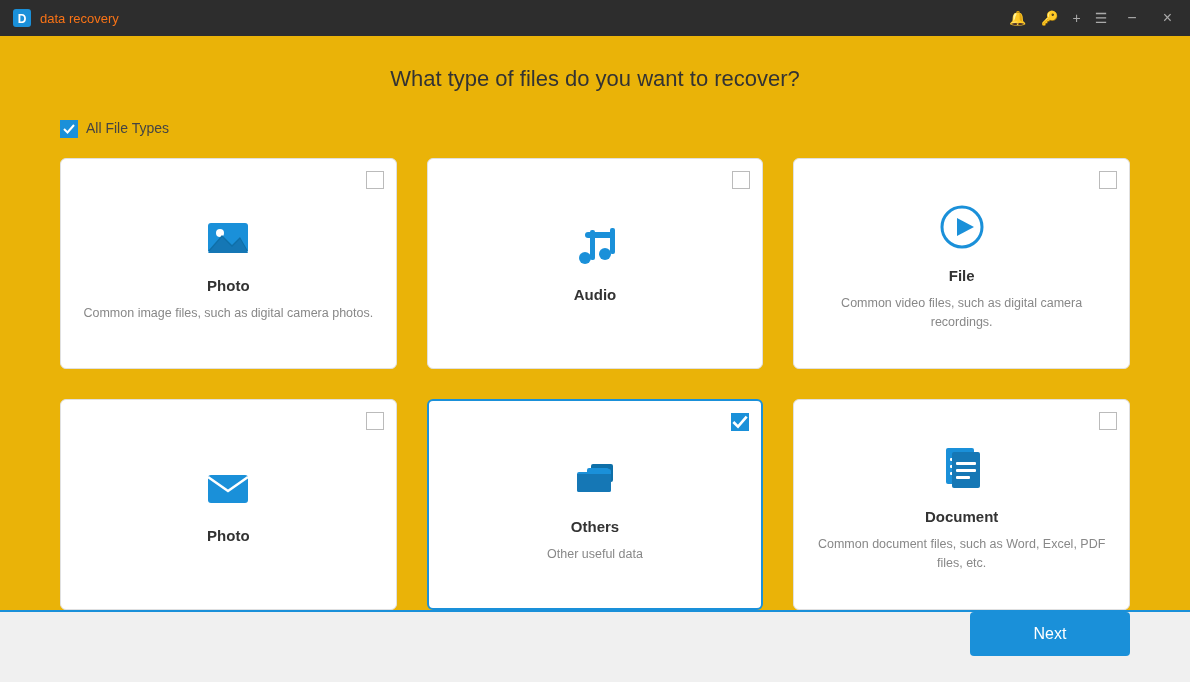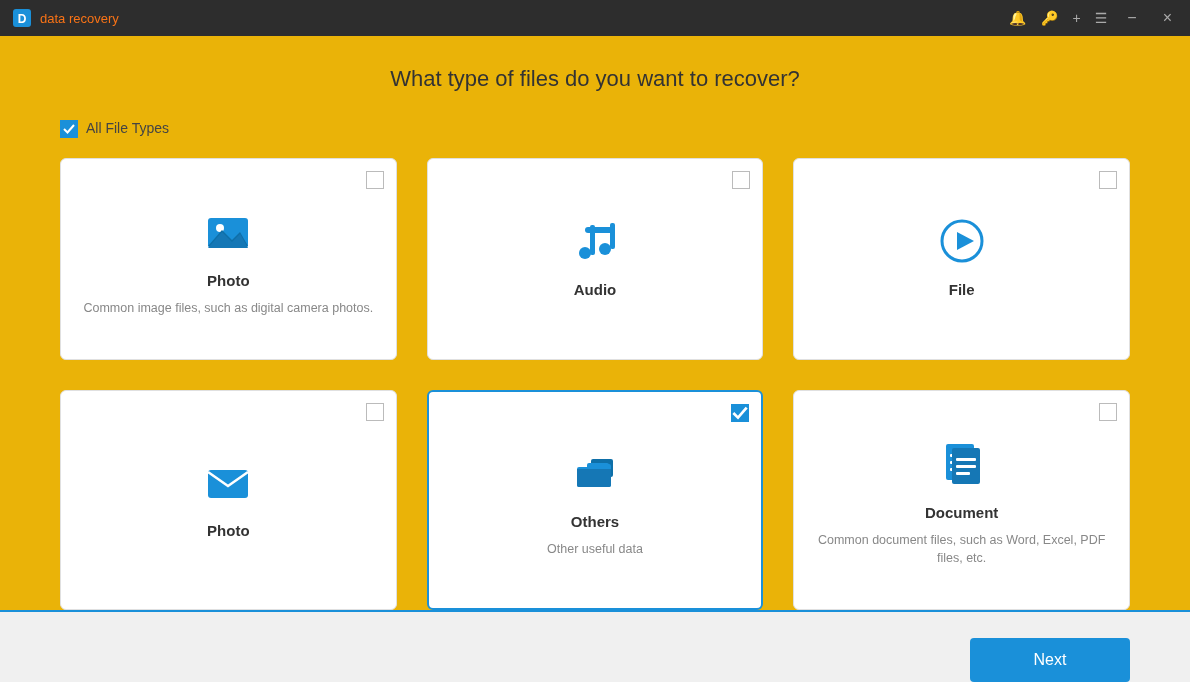--- a/index.html
+++ b/index.html
@@ -165,21 +165,21 @@
       color: #888;
       text-align: center;
       line-height: 1.5;
     }
 
     
     .footer {
       height: 72px;
       background: #f0f0f0;
       display: flex;
-      align-items: flex-end;
+      align-items: flex-start;
       justify-content: flex-end;
       padding: 0 60px;
       border-top: 2px solid #1a90d9;
       flex-shrink: 0;
     }
 
     .next-btn {
       background: #1a90d9;
       color: #fff;
       border: none;
@@ -256,20 +256,21 @@
 
     <div class="card">
       <div class="card-checkbox"></div>
       <div class="card-icon">
         <svg viewBox="0 0 48 48" fill="none">
           <circle cx="24" cy="24" r="20" stroke="#1a90d9" stroke-width="3" fill="none"></circle>
           <polygon points="19,15 36,24 19,33" fill="#1a90d9"></polygon>
         </svg>
       </div>
       <span class="card-name">File</span>
+      <span class="card-desc">Common video files, such as digital camera recordings.</span>
     </div>
 
     <div class="card">
       <div class="card-checkbox"></div>
       <div class="card-icon">
         <svg viewBox="0 0 48 48" fill="none">
           <rect x="4" y="12" width="40" height="28" rx="3" fill="#1a90d9"></rect>
           <polyline points="4,14 24,28 44,14" stroke="white" stroke-width="2.5" fill="none"></polyline>
         </svg>
       </div>

